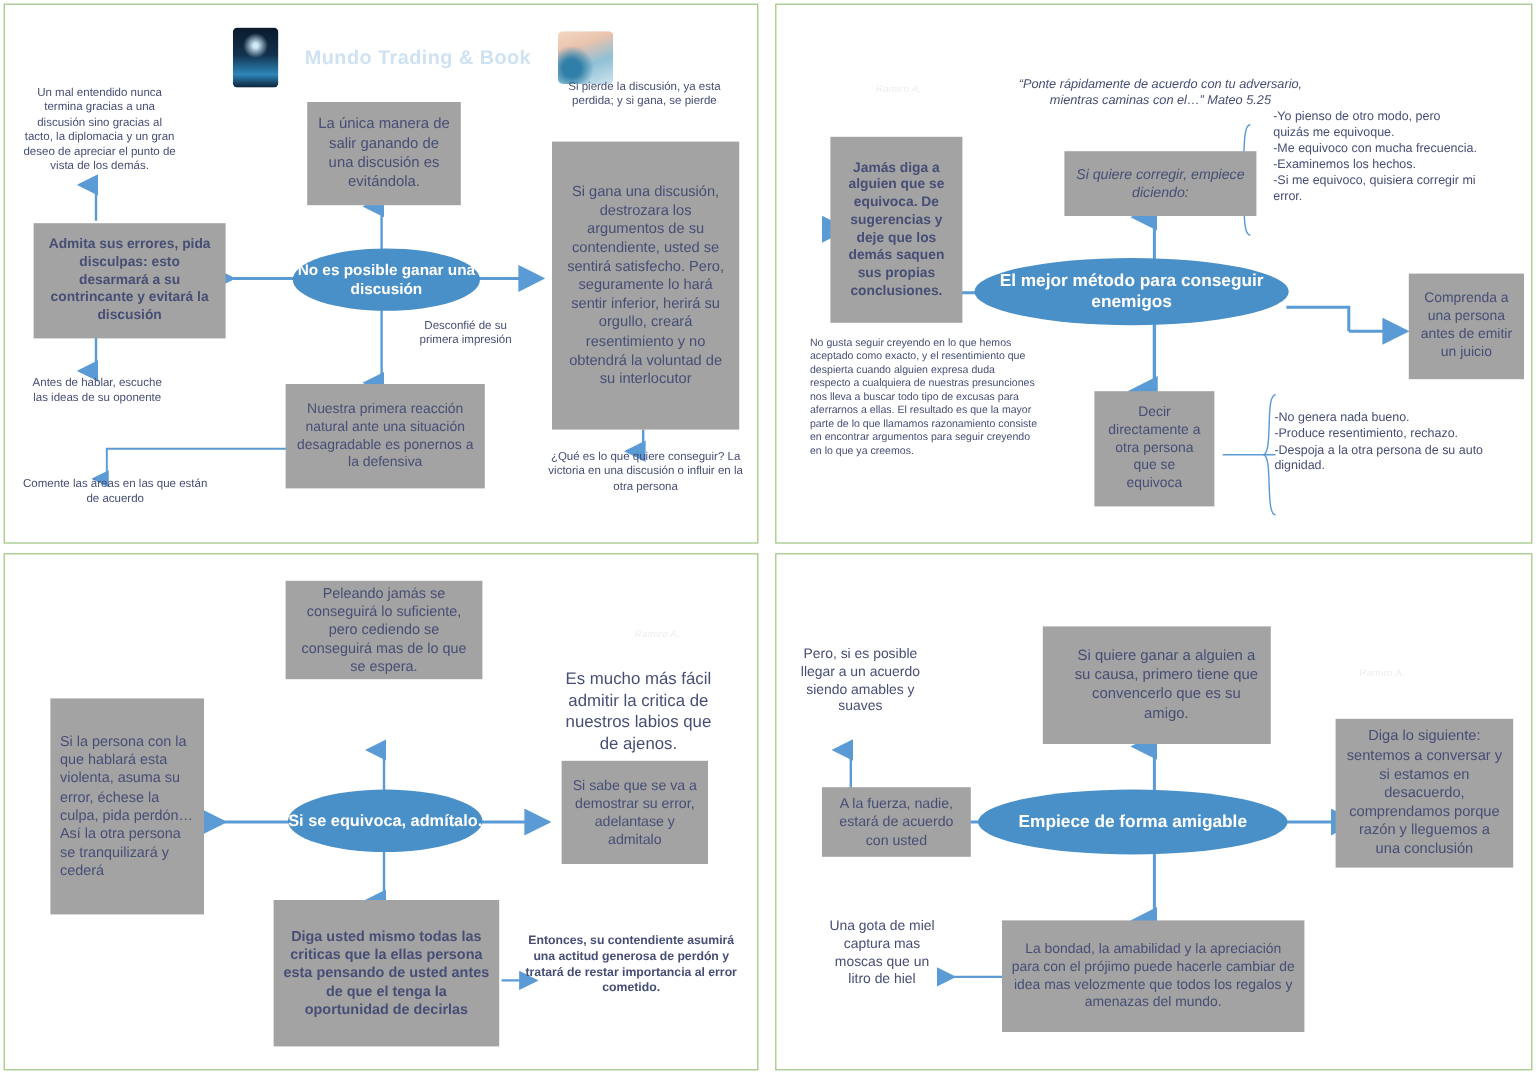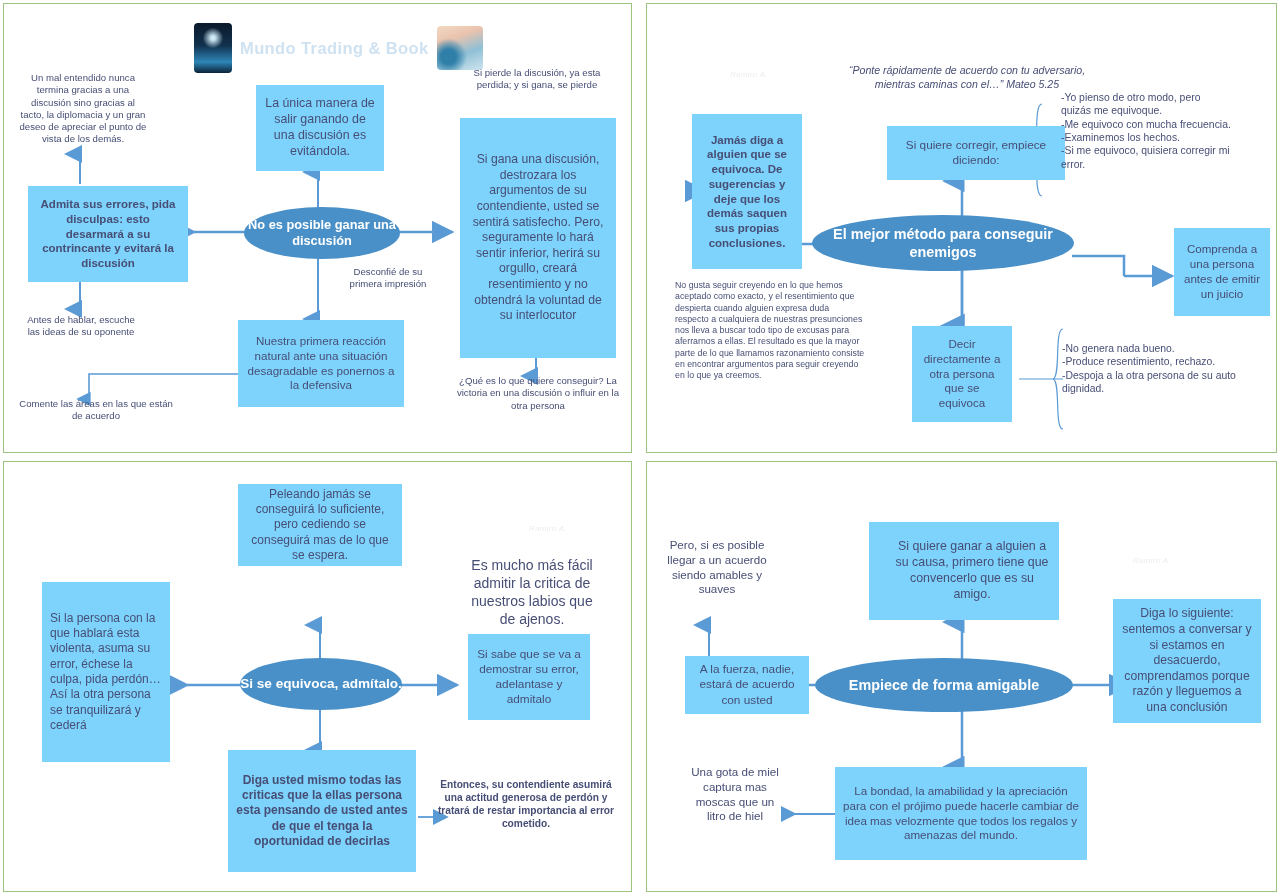--- a/index.html
+++ b/index.html
@@ -28,21 +28,21 @@
   .panel-inner { position: absolute; inset: 0; }
 
   
   .node {
     position: absolute;
     color: #474e75;
     text-align: center;
     line-height: 1.28;
   }
   .box {
-    background: #7dd3fc;
+    background: #a3a3a3;
     padding: 7px 8px;
     display: flex;
     align-items: center;
     justify-content: center;
   }
   .plain { background: transparent; }
   .bold { font-weight: bold; }
   .ital { font-style: italic; }
   .lefttext { text-align: left; }
 
@@ -60,21 +60,21 @@
   }
 
   
   .conn { position: absolute; }
 
   
   #brand-wrap {
     position: absolute;
     left: 190px; top: 18px;
     width: 260px; height: 52px;
-    display: flex; align-items: center; gap: 8px;
+    display: flex; align-items: center; gap: 22px;
   }
   .cover {
     width: 38px; height: 50px;
     border-radius: 4px;
     flex: 0 0 auto;
   }
   #cover-left {
     background:
       radial-gradient(circle at 50% 30%, #cfe9f7 0 5%, rgba(207,233,247,0) 26%),
       linear-gradient(180deg,#0b1a2c 0%, #11314d 45%, #2d86b8 78%, #0c2238 100%);
@@ -193,21 +193,21 @@
         <path d="M372,375 L408,375" stroke="#5b9bd5" stroke-width="1.2" fill="none"></path>
         <path d="M408,375 L416,375 M416,325 C407,325 414,373 406,375 C414,377 407,425 416,425" fill="none" stroke="#5b9bd5" stroke-width="1.2"></path>
       </svg>
 
       <div class="node box bold" style="left:45px;top:110px;width:110px;height:155px;font-size:11.5px;">Jamás diga a alguien que se equivoca. De sugerencias y deje que los demás saquen sus propias conclusiones.</div>
 
       <div class="node plain lefttext" style="left:28px;top:276px;width:190px;font-size:8.8px;">No gusta seguir creyendo en lo que hemos aceptado como exacto, y el resentimiento que despierta cuando alguien expresa duda respecto a cualquiera de nuestras presunciones nos lleva a buscar todo tipo de excusas para aferrarnos a ellas. El resultado es que la mayor parte de lo que llamamos razonamiento consiste en encontrar argumentos para seguir creyendo en lo que ya creemos.</div>
 
       <div class="node plain ital" style="left:200px;top:60px;width:240px;font-size:10.6px;">“Ponte rápidamente de acuerdo con tu adversario, mientras caminas con el…” Mateo 5.25</div>
 
-      <div class="node box" style="left:240px;top:122px;width:178px;height:54px;font-size:11.8px;">Si quiere corregir, empiece diciendo:</div>
+      <div class="node box" style="left:240px;top:122px;width:160px;height:54px;font-size:11.8px;font-style:italic;">Si quiere corregir, empiece diciendo:</div>
 
       <div class="node plain lefttext" style="left:414px;top:87px;width:170px;font-size:10.4px;white-space:pre-line;">-Yo pienso de otro modo, pero quizás me equivoque.
 -Me equivoco con mucha frecuencia.
 -Examinemos los hechos.
 -Si me equivoco, quisiera corregir mi error.</div>
 
       <div class="node box" style="left:527px;top:224px;width:96px;height:88px;font-size:11.6px;">Comprenda  a una persona antes de emitir un juicio</div>
 
       <div class="node box" style="left:265px;top:322px;width:100px;height:96px;font-size:11.6px;">Decir directamente a otra persona que se equivoca</div>
 

